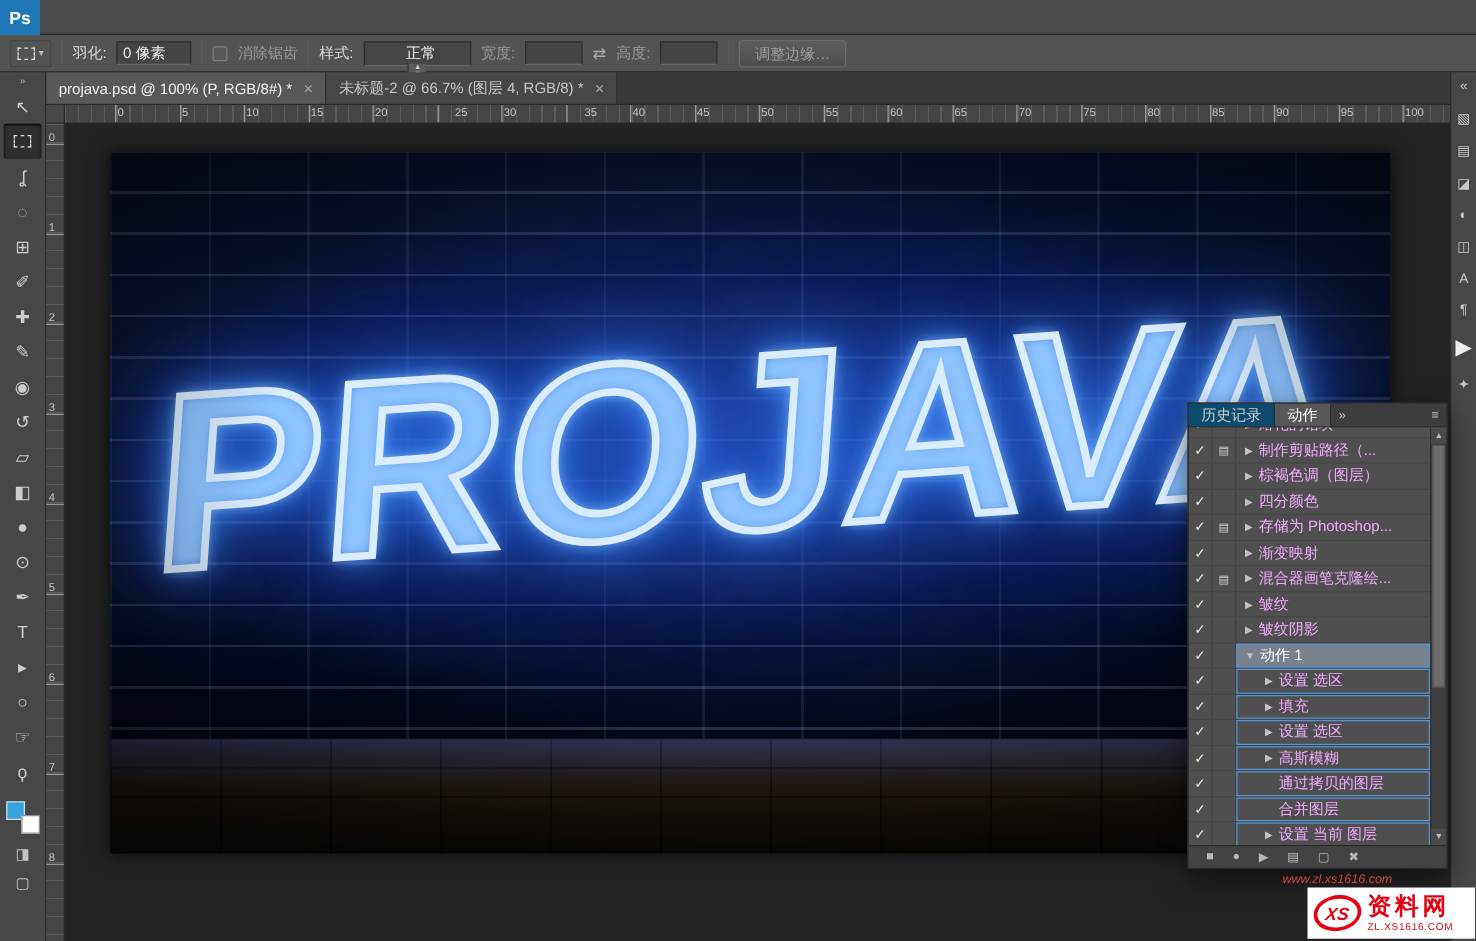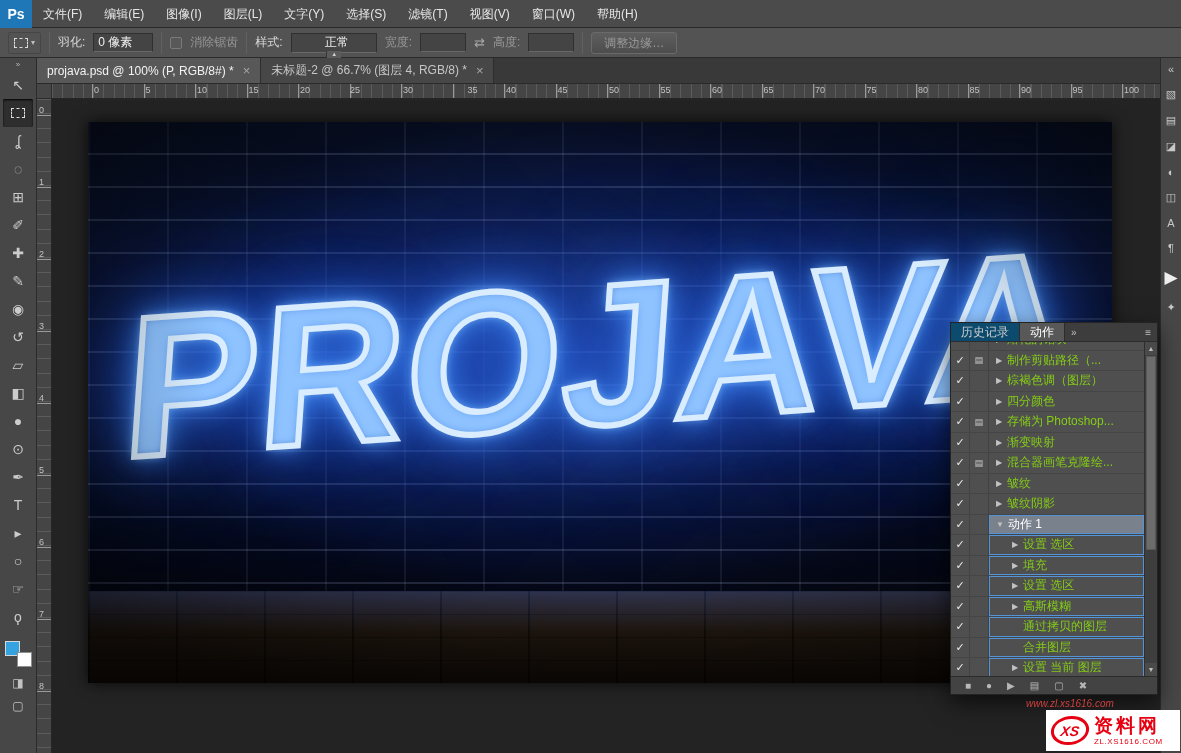--- a/index.html
+++ b/index.html
@@ -135,21 +135,21 @@
          border-bottom:1px solid #454545; background:#4f4f4f; }
   .row.clipped { margin-top:-12px; }
   .chk-col { width:19px; border-right:1px solid #424242; display:flex; align-items:center;
              justify-content:center; color:#eaeaea; font-size:11px; }
   .dlg-col { width:19px; border-right:1px solid #424242; display:flex; align-items:center;
              justify-content:center; color:#c9c9c9; font-size:9px; }
   .row-content { flex:1; display:flex; align-items:center; gap:2px; padding-left:4px;
                  overflow:hidden; }
   .row.step .row-content { padding-left:19px; }
   .arrow { width:12px; text-align:center; font-size:8px; color:#c2c2c2; }
-  .row-label { font-size:12px; color:#84cc16; white-space:nowrap; overflow:hidden; }
+  .row-label { font-size:12px; color:#f0abfc; white-space:nowrap; overflow:hidden; }
   .row.selected .row-content { border:1px solid #5393d6; }
   .row.group.selected .row-content { background:#79818d; }
   .row.group.selected .row-label { color:#ffffff; }
   .panel-scroll { position:absolute; right:0; top:19px; width:13px; bottom:18px;
                   background:#3e3e3e; border-left:1px solid #2f2f2f; }
   .scroll-arrow { position:absolute; left:0; width:12px; height:13px; text-align:center;
                   font-size:7px; line-height:13px; color:#bdbdbd; background:#4a4a4a; }
   .scroll-arrow.down { bottom:0; }
   .scroll-thumb { position:absolute; left:1px; top:14px; width:10px; height:58%;
                   background:#6c6c6c; border:1px solid #585858; }
@@ -169,32 +169,20 @@
              transform:skewX(-8deg); }
   .wm-text { display:flex; flex-direction:column; margin-left:5px; line-height:1; }
   .wm-name { font-size:19px; font-weight:bold; color:#e60012; letter-spacing:3px; }
   .wm-url { font-size:8px; color:#e60012; margin-top:3px; letter-spacing:0.6px; }
 </style>
 </head>
 <body>
 
 <div id="menubar">
   <div class="ps-logo">Ps</div>
-  <div id="menu-items" style="display:flex;">
-      <div class="menu-item">文件(F)</div>
-      <div class="menu-item">编辑(E)</div>
-      <div class="menu-item">图像(I)</div>
-      <div class="menu-item">图层(L)</div>
-      <div class="menu-item">文字(Y)</div>
-      <div class="menu-item">选择(S)</div>
-      <div class="menu-item">滤镜(T)</div>
-      <div class="menu-item">视图(V)</div>
-      <div class="menu-item">窗口(W)</div>
-      <div class="menu-item">帮助(H)</div>
-    </div>
 </div>
 
 <div id="optionsbar">
   <div class="tool-preset">
     <span class="dashed-box"></span>
     <span class="tp-arrow">▾</span>
   </div>
   <div class="opt-sep"></div>
   <span class="opt-label">羽化:</span>
   <input class="opt-input" readonly="" value="0 像素" style="">
@@ -272,21 +260,21 @@
     <div class="hr-num" style="left: 42px;">0</div>
     <div class="hr-tick" style="left: 91.5px;"></div>
     <div class="hr-num" style="left: 93.5px;">5</div>
     <div class="hr-tick" style="left: 143px;"></div>
     <div class="hr-num" style="left: 145px;">10</div>
     <div class="hr-tick" style="left: 194.5px;"></div>
     <div class="hr-num" style="left: 196.5px;">15</div>
     <div class="hr-tick" style="left: 246px;"></div>
     <div class="hr-num" style="left: 248px;">20</div>
     <div class="hr-tick" style="left: 297.5px;"></div>
-    <div class="hr-num" style="left: 298px;">25</div>
+    <div class="hr-num" style="left: 312px;">25</div>
     <div class="hr-tick" style="left: 349px;"></div>
     <div class="hr-num" style="left: 351px;">30</div>
     <div class="hr-tick" style="left: 400.5px;"></div>
     <div class="hr-num" style="left: 402.5px; margin-left: 13px;">35</div>
     <div class="hr-tick" style="left: 452px;"></div>
     <div class="hr-num" style="left: 454px;">40</div>
     <div class="hr-tick" style="left: 503.5px;"></div>
     <div class="hr-num" style="left: 505.5px;">45</div>
     <div class="hr-tick" style="left: 555px;"></div>
     <div class="hr-num" style="left: 557px;">50</div>

